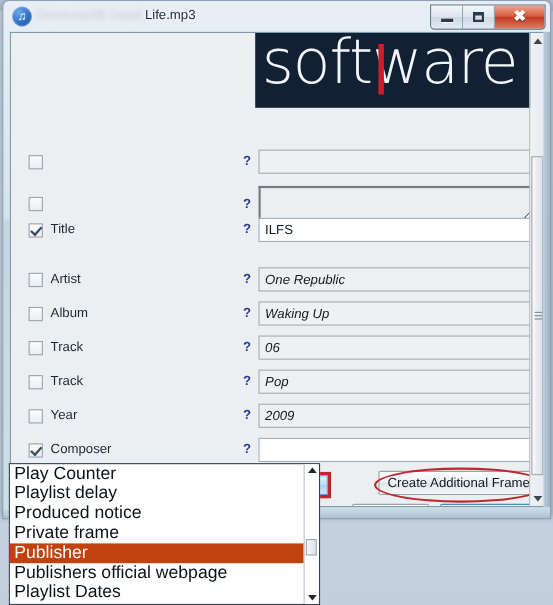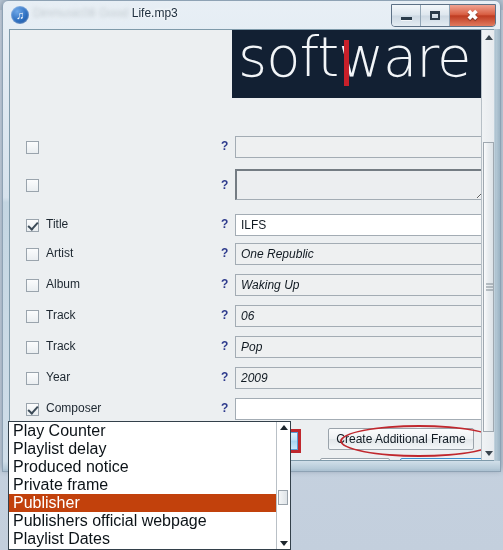--- a/index.html
+++ b/index.html
@@ -226,21 +226,21 @@
     position: absolute;
     border: 1px solid #9aa3ab;
     background: linear-gradient(180deg, #fbfcfd 0%, #eef1f3 48%, #e2e7ea 52%, #f3f6f8 100%);
     box-sizing: border-box;
     font-family: "Liberation Sans", sans-serif;
     font-size: 12px;
     color: #101a22;
     display: flex; align-items: center; justify-content: center;
     border-radius: 2px;
   }
-  .btn-create { left: 318px; top: 398px; width: 146px; height: 22px; }
+  .btn-create { left: 334px; top: 398px; width: 146px; height: 22px; }
   .btn-refresh { left: 310px; top: 428px; width: 70px; height: 24px; }
   .btn-update {
     left: 390px; top: 428px; width: 90px; height: 24px;
     border: 1px solid #3c8fcc;
     background: linear-gradient(180deg, #eaf6fd 0%, #d3ecfa 48%, #bfe2f7 52%, #e2f2fc 100%);
   }
 
   .ellipse-annot {
     position: absolute;
     left: 330px; top: 395px;
@@ -396,21 +396,21 @@
           <input class="field" value="" style="">
         </div>
 
         <div class="row" style="top:139px; height:35px;">
           <div class="cb" style="top:10px;"></div>
           <div class="row-label"></div>
           <div class="qmark" style="top:9px;">?</div>
           <textarea class="field tall" style=""></textarea>
         </div>
 
-        <div class="row" style="top:183px;">
+        <div class="row" style="top:167px;">
           <div class="cb checked"></div>
           <div class="row-label">Title</div>
           <div class="qmark">?</div>
           <input class="field white" value="ILFS" style="">
         </div>
 
         <div class="row" style="top:212px;">
           <div class="cb"></div>
           <div class="row-label">Artist</div>
           <div class="qmark">?</div>

